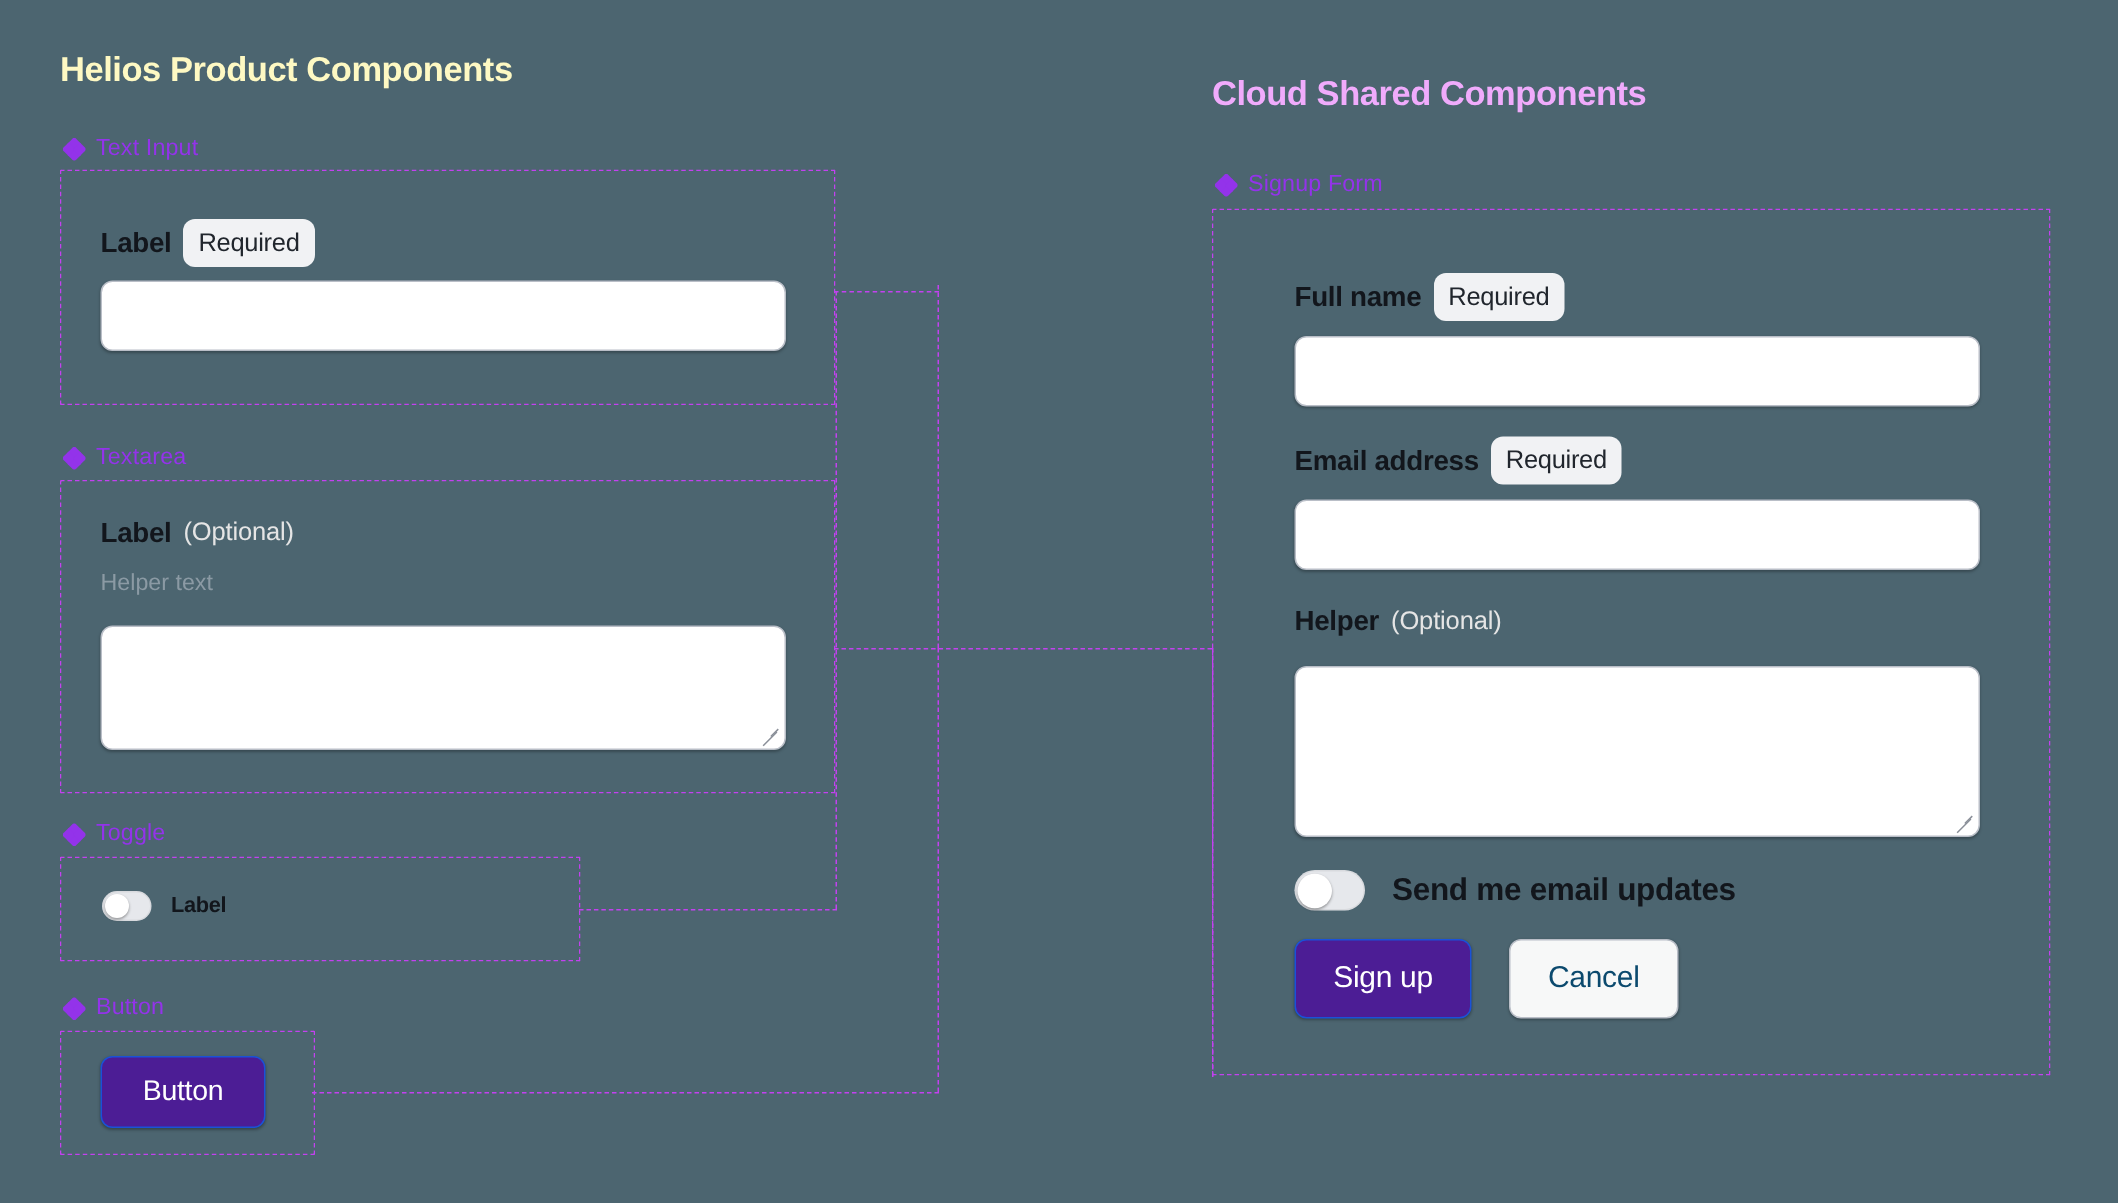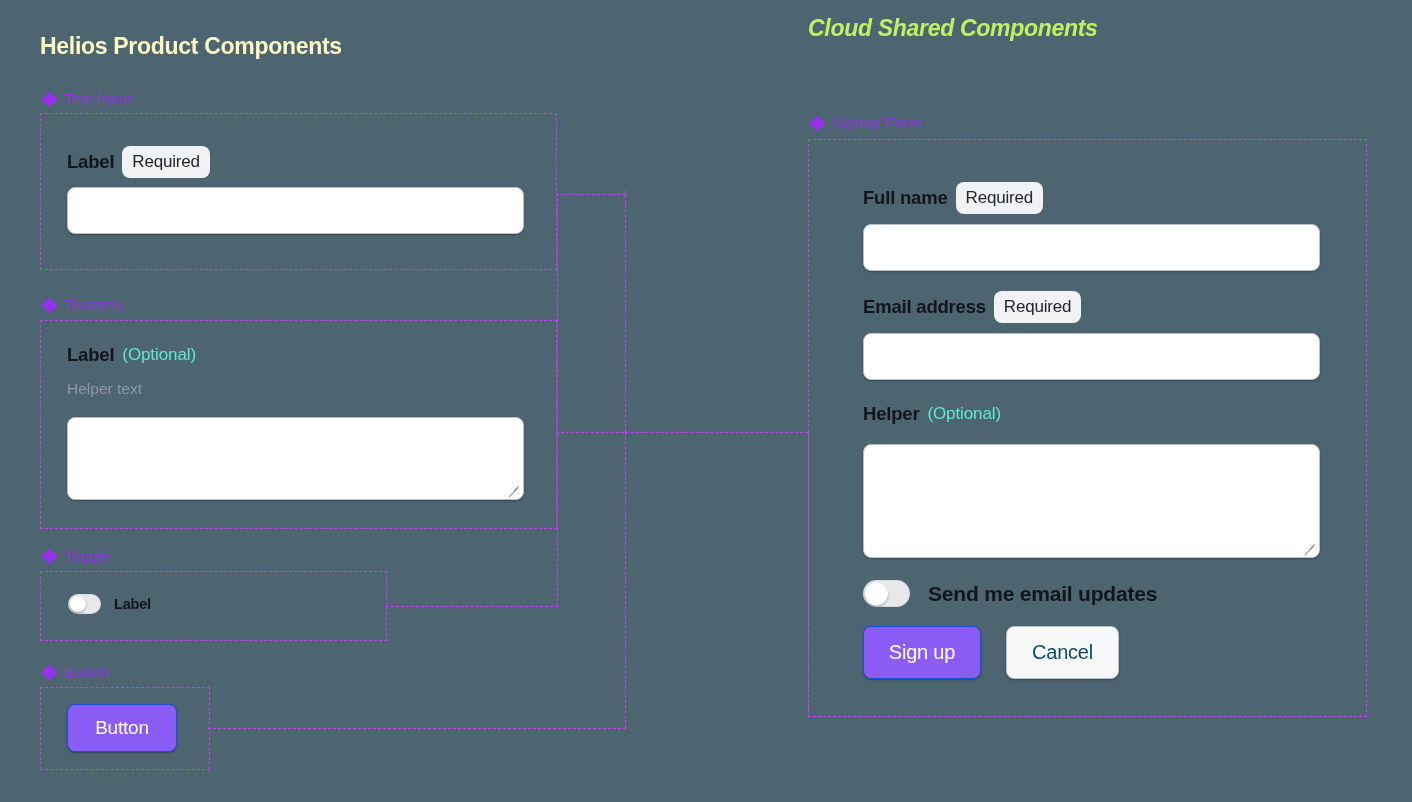--- a/index.html
+++ b/index.html
@@ -15,21 +15,21 @@
 
   
   .col-title {
     position: absolute;
     font-size: 23px;
     font-weight: bold;
     letter-spacing: -0.3px;
     white-space: nowrap;
   }
   #title-left  { left: 40px;  top: 33px; color: #fef9c3; }
-  #title-right { left: 808px; top: 15px; color: #bef264; font-style: italic; }
+  #title-right { left: 808px; top: 49px; color: #f0abfc; }
 
   
   .sec-cap {
     position: absolute;
     display: flex;
     align-items: center;
     gap: 7px;
     font-size: 15.5px;
     color: #9333ea;
     white-space: nowrap;
@@ -66,21 +66,21 @@
     white-space: nowrap;
   }
   .f-label {
     font-size: 18.5px;
     font-weight: bold;
     color: #12161c;
     letter-spacing: -0.2px;
   }
   .f-optional {
     font-size: 17px;
-    color: #5eead4;
+    color: #e5e5e5;
     letter-spacing: -0.1px;
   }
   .badge {
     display: inline-block;
     background: #f1f2f4;
     color: #21262d;
     font-size: 17px;
     line-height: 1;
     padding: 7px 10px 8px;
     border-radius: 8px;
@@ -159,21 +159,21 @@
     position: absolute;
     display: flex;
     align-items: center;
     justify-content: center;
     border-radius: 8px;
     white-space: nowrap;
     cursor: pointer;
     letter-spacing: -0.2px;
   }
   .btn-primary {
-    background: #8b5cf6;
+    background: #4c1d95;
     color: #ffffff;
     border: 1px solid #1a52d8;
     box-shadow: 0 1px 2px rgba(0,0,0,0.3);
   }
   .btn-secondary {
     background: #f7f8f8;
     color: #0c4a6e;
     border: 1px solid #b9bec7;
     box-shadow: 0 1px 2px rgba(0,0,0,0.3);
   }

